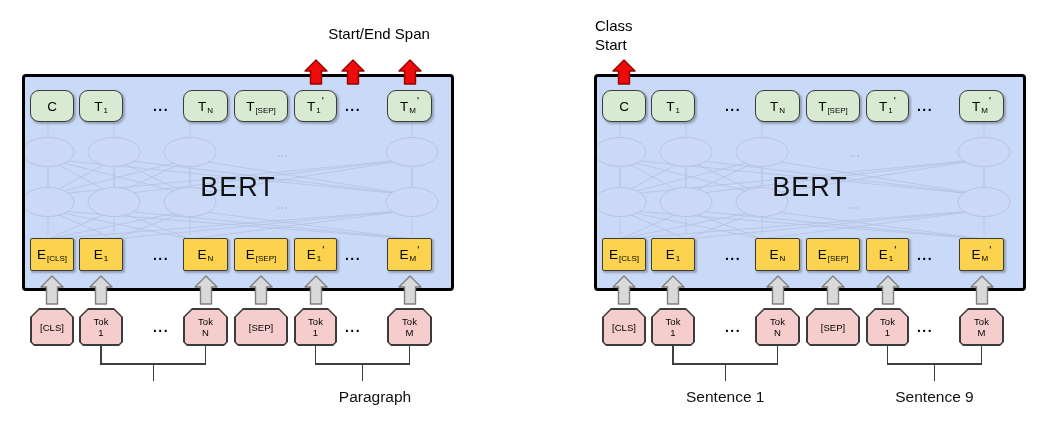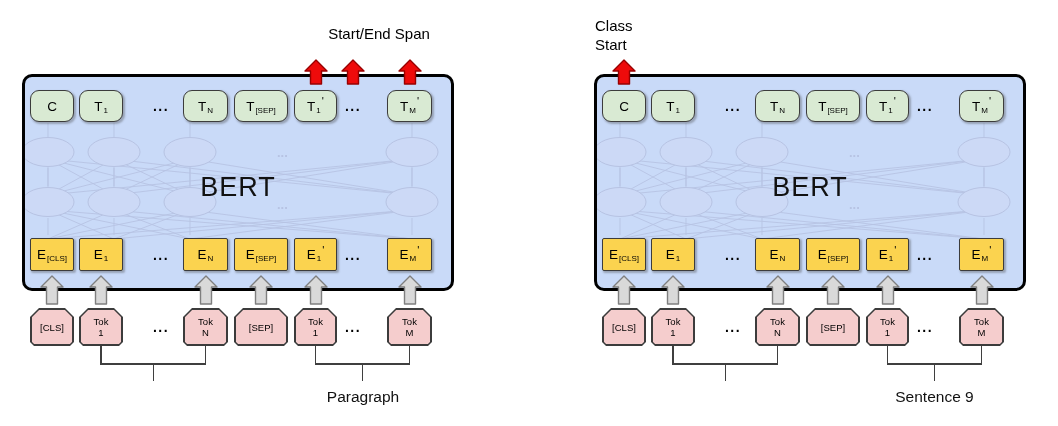--- a/index.html
+++ b/index.html
@@ -7,21 +7,21 @@
           font-family:"Liberation Sans","DejaVu Sans",sans-serif;color:#000;}
   .panel{position:absolute;top:0;width:434px;height:426px;margin-top:11px;}
   .panel-0{left:22px;}
   .panel-1{left:594px;}
 
   .top-label{position:absolute;font-size:15px;line-height:18.5px;color:#000;z-index:6;}
   .panel-0 .top-label{left:252px;top:14px;width:210px;text-align:center;}
   .panel-1 .top-label{left:1px;top:6px;text-align:left;}
 
   .bert-box{position:absolute;left:0;top:63px;width:426px;height:211px;background:#c9daf8;
-            border:3px solid #000;border-radius:10px;z-index:1;}
+            border:3px solid #000;border-radius:4px;z-index:1;}
   .network{position:absolute;left:0;top:0;width:100%;height:100%;}
   .bert-label{position:absolute;left:0;right:0;top:95px;text-align:center;font-size:27px;
               letter-spacing:1px;color:#111;}
 
   .row{position:absolute;left:0;right:0;}
   .row-outputs{top:79px;height:32px;z-index:5;}
   .row-embeddings{top:227px;height:33px;z-index:5;}
   .row-inputs{top:297px;height:38px;z-index:5;}
 
   .token{position:absolute;top:0;bottom:0;display:flex;align-items:center;justify-content:center;
@@ -260,21 +260,21 @@
       </div>
     <div class="groups">
         <div class="bracket-line bl-v" style="left: 78.25px;"></div>
         <div class="bracket-line bl-v" style="left: 182.75px;"></div>
         <div class="bracket-line bl-h" style="left: 78.25px; width: 106px;"></div>
         <div class="bracket-line bl-stem" style="left: 130.5px;"></div>
         <div class="bracket-line bl-v" style="left: 292.75px;"></div>
         <div class="bracket-line bl-v" style="left: 386.75px;"></div>
         <div class="bracket-line bl-h" style="left: 292.75px; width: 95.5px;"></div>
         <div class="bracket-line bl-stem" style="left: 339.75px;"></div>
-        <div class="group-label" style="left: 256px;">Paragraph</div>
+        <div class="group-label" style="left: 268px;">Paragraph</div>
       </div>
   </section>
 
   <section class="panel panel-1">
     <div class="top-label">
         <div class="tl-line">Class</div>
         <div class="tl-line">Start</div>
       </div>
     <div class="red-arrows">
         <div class="red-arrow" style="left: 18px;"><svg width="24" height="26" viewBox="0 0 24 26">
@@ -459,20 +459,21 @@
             <div class="pl-line">Tok</div>
             <div class="pl-line">M</div>
           </div>
         </div>
       </div>
     <div class="groups">
         <div class="bracket-line bl-v" style="left: 78.25px;"></div>
         <div class="bracket-line bl-v" style="left: 182.75px;"></div>
         <div class="bracket-line bl-h" style="left: 78.25px; width: 106px;"></div>
         <div class="bracket-line bl-stem" style="left: 130.5px;"></div>
+        <div class="group-label" style="left: 46.25px;">Sentence 1</div>
         <div class="bracket-line bl-v" style="left: 292.75px;"></div>
         <div class="bracket-line bl-v" style="left: 386.75px;"></div>
         <div class="bracket-line bl-h" style="left: 292.75px; width: 95.5px;"></div>
         <div class="bracket-line bl-stem" style="left: 339.75px;"></div>
         <div class="group-label" style="left: 255.5px;">Sentence 9</div>
       </div>
   </section>
 
 </div>
 

